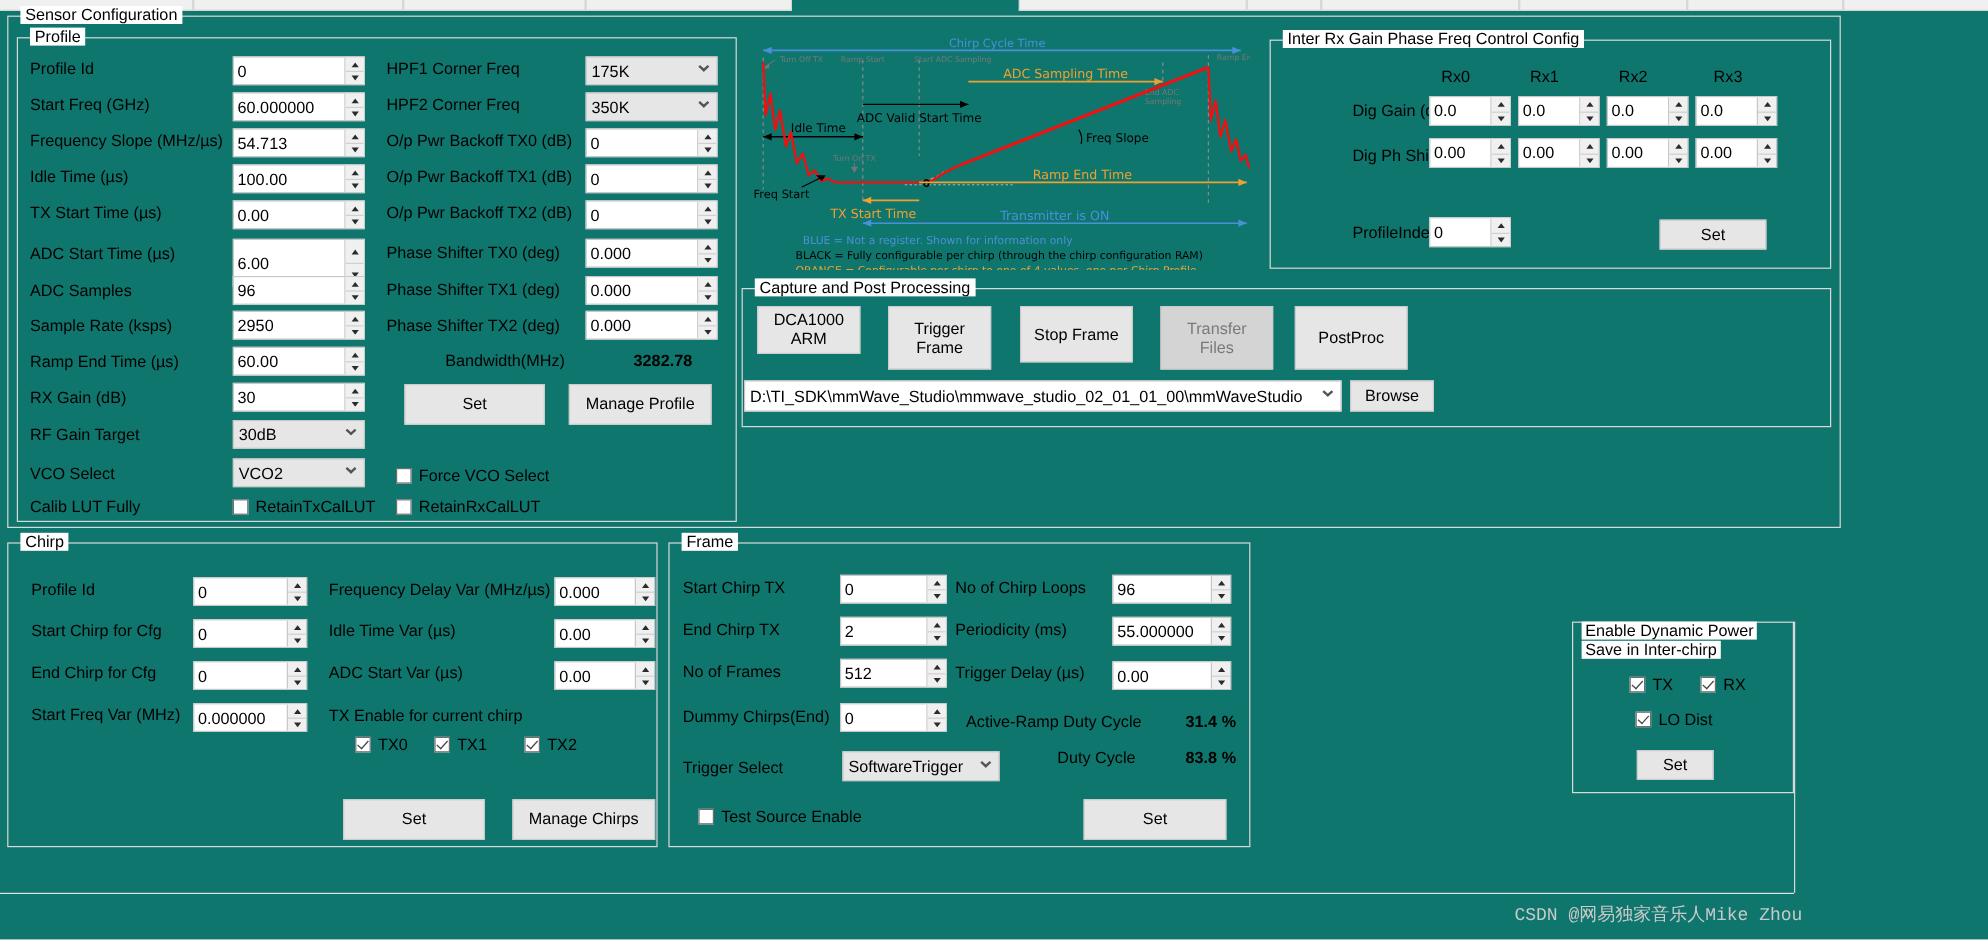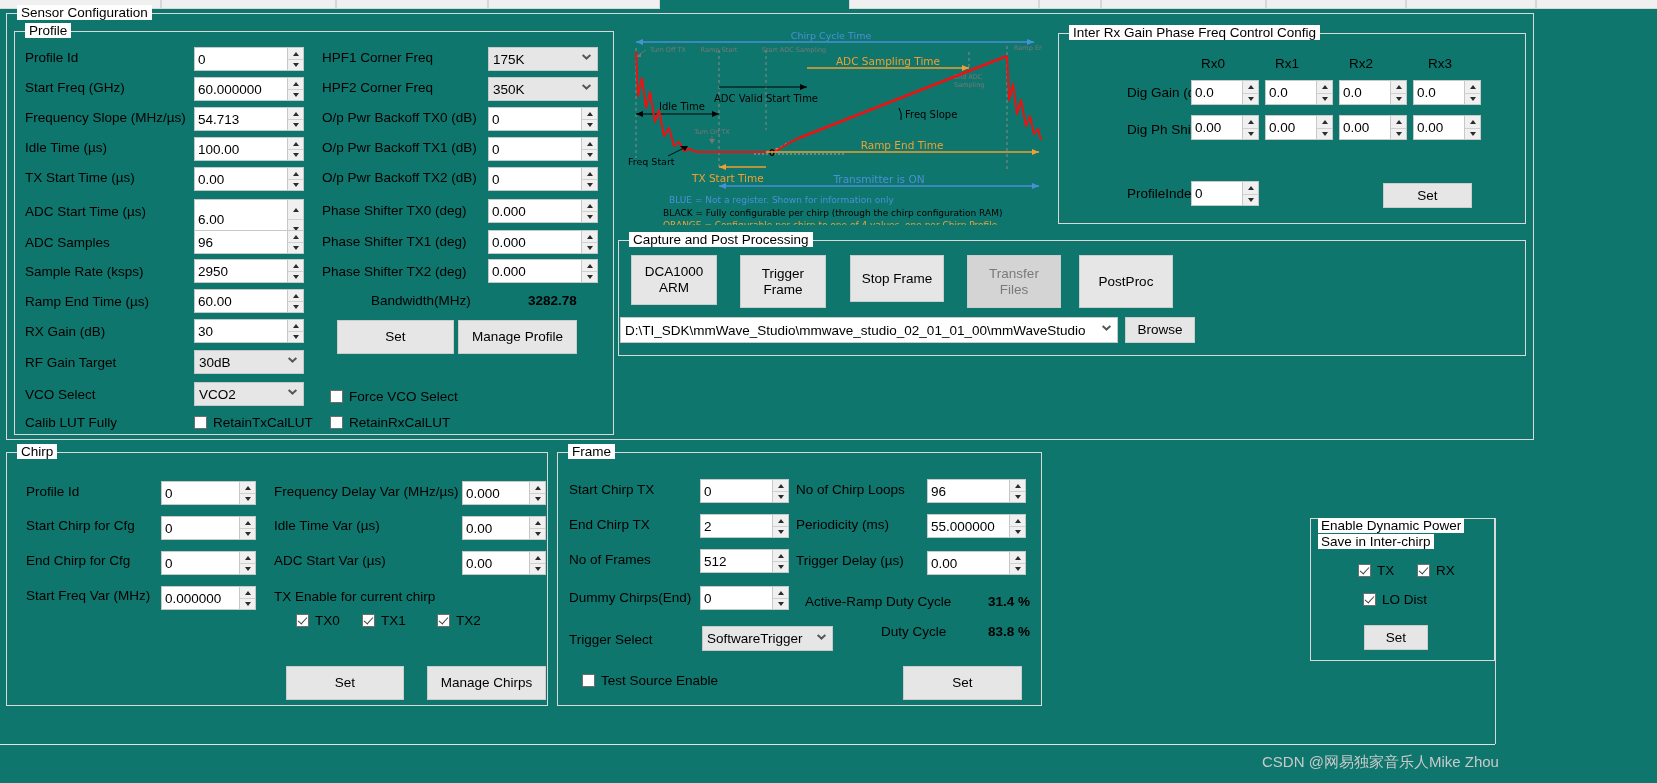--- a/index.html
+++ b/index.html
@@ -91,21 +91,21 @@
     content:""; position:absolute; left:3px; top:0px;
     width:4px; height:8px; border:solid #444; border-width:0 1.7px 1.7px 0;
     transform: rotate(42deg);
   }
   .cbwrap .cblab { font-size: 13.5px; }
 
   
   .diagram { position: absolute; }
   .watermark {
     position: absolute; font-size: 15px; color: #c9c9c9;
-    white-space: nowrap; font-family: Liberation Sans, sans-serif;
+    white-space: nowrap; font-family: Liberation Mono, monospace;
   }
 </style>
 </head>
 <body>
 
 <div id="root">
 
   <div class="tabstrip">
     <div class="seg" style="left:-4px;width:165px;"></div>
     <div class="seg" style="left:161px;width:175px;"></div>
@@ -291,21 +291,21 @@
     <div class="spin">
         <div class="up"></div>
         <div class="dn"></div>
       </div>
   </div>
 
   <div class="lbl" style="left:371px;top:293px;">Bandwidth(MHz)</div>
   <div class="lbl bold" style="left:528px;top:293px;">3282.78</div>
 
   <div class="btn" style="left:337px;top:320px;width:117px;height:34px;">Set</div>
-  <div class="btn" style="left:458px;top:320px;width:119px;height:34px;">Manage Profile</div>
+  <div class="btn" style="left:474px;top:320px;width:119px;height:34px;">Manage Profile</div>
 
   <div class="diagram" style="left:624px;top:30px;width:418px;height:195px;">
     <svg width="418" height="195" viewBox="0 0 418 195" xmlns="http://www.w3.org/2000/svg">
 
       <g stroke="#8a8a8a" stroke-width="1" stroke-dasharray="3,3" fill="none">
         <line x1="12" y1="18" x2="12" y2="128"></line>
         <line x1="95" y1="20" x2="95" y2="140"></line>
         <line x1="142" y1="20" x2="142" y2="100"></line>
         <line x1="345" y1="22" x2="345" y2="40"></line>
         <line x1="383" y1="16" x2="383" y2="140"></line>
@@ -454,21 +454,21 @@
     <div class="spin">
         <div class="up"></div>
         <div class="dn"></div>
       </div>
   </div>
   <div class="btn" style="left:1383px;top:183px;width:89px;height:25px;">Set</div>
 
   <div class="group" style="left:618px;top:240px;width:908px;height:116px;">
     <div class="gtitle">Capture and Post Processing</div>
   </div>
-  <div class="btn" style="left:631px;top:255px;width:86px;height:50px;">DCA1000
+  <div class="btn" style="left:631px;top:255px;width:86px;height:40px;">DCA1000
 ARM</div>
   <div class="btn" style="left:740px;top:255px;width:86px;height:53px;">Trigger
 Frame</div>
   <div class="btn" style="left:850px;top:255px;width:94px;height:47px;">Stop Frame</div>
   <div class="btn disabled" style="left:967px;top:255px;width:94px;height:53px;">Transfer
 Files</div>
   <div class="btn" style="left:1079px;top:255px;width:94px;height:53px;">PostProc</div>
 
   <div class="combo white" style="left:620px;top:317px;width:498px;height:26px;">
     <span>D:\TI_SDK\mmWave_Studio\mmwave_studio_02_01_01_00\mmWaveStudio</span>

